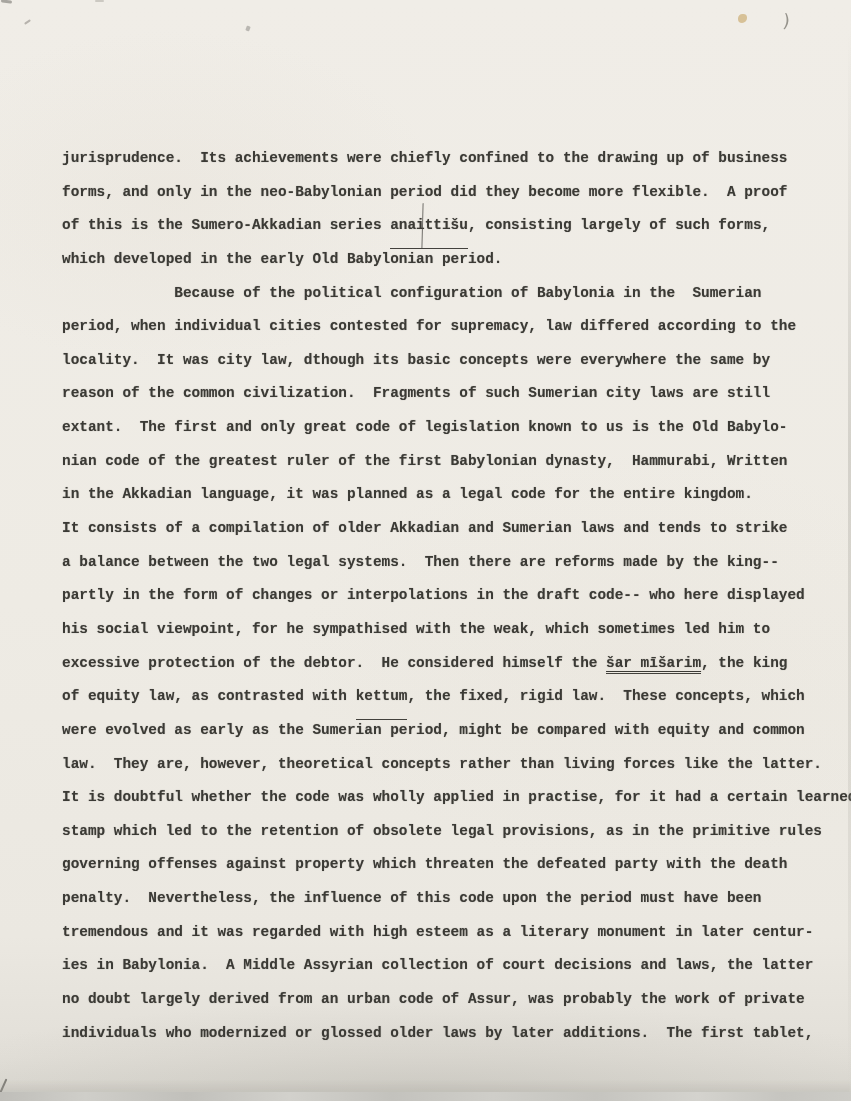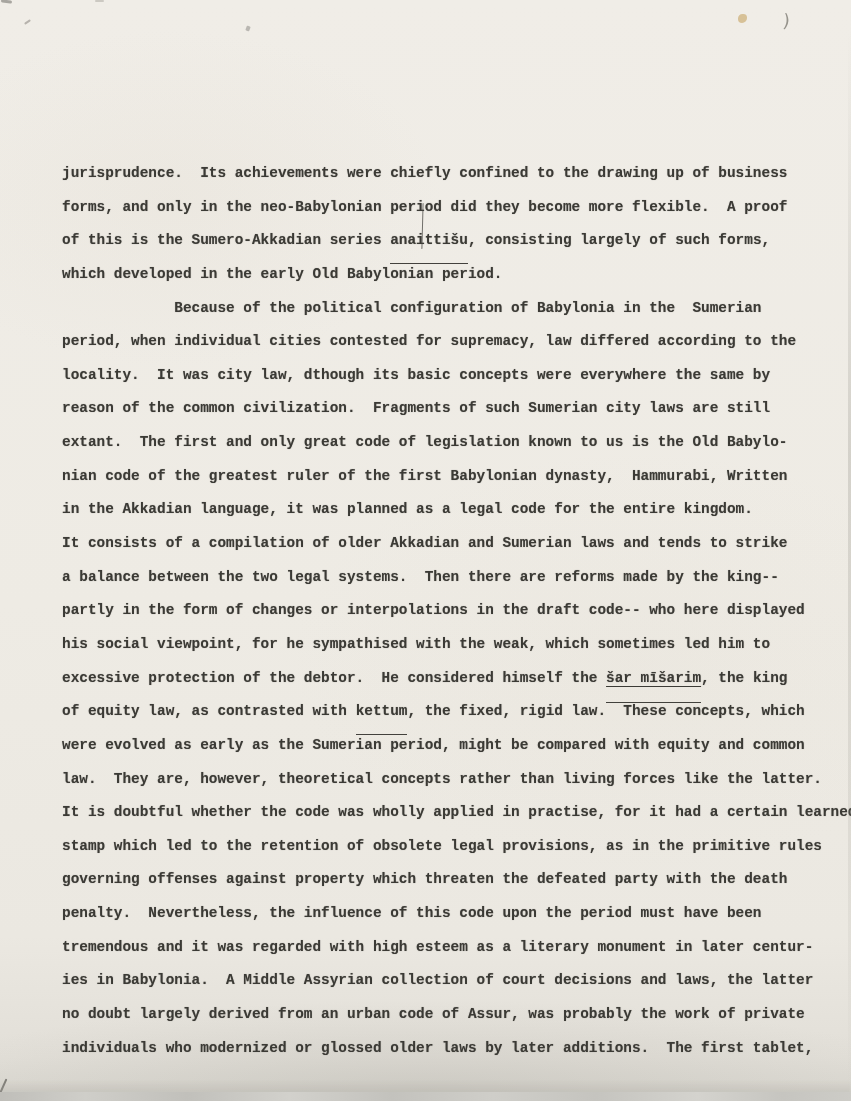--- a/index.html
+++ b/index.html
@@ -10,39 +10,39 @@
   }
   .page{
     position:absolute;inset:0;
     background:
       radial-gradient(ellipse 420px 260px at 20% 18%, rgba(214,205,190,0.14), transparent 65%),
       radial-gradient(ellipse 500px 300px at 75% 60%, rgba(216,208,194,0.10), transparent 70%),
       radial-gradient(ellipse 700px 120px at 50% 99%, rgba(160,158,150,0.25), transparent 75%),
       linear-gradient(#f0ede7 0%, #eeebe4 55%, #ebe8e1 85%, #e2dfd8 96%, #d8d6cf 100%);
   }
   .textblock{
-    position:absolute;left:62px;top:157px;width:789px;
+    position:absolute;left:62px;top:142px;width:789px;
     font:bold 14.4px "Liberation Mono",monospace;
     line-height:33.65px;
     color:#3b3a35;
     white-space:pre;
     text-shadow:0 0 1px rgba(59,58,53,0.45);
     letter-spacing:0;
   }
   .line{height:33.65px;}
   .u{
     border-bottom:1.6px solid rgba(48,47,42,0.9);
     padding-bottom:15px;
   }
   .uu{
     border-bottom:1.6px solid rgba(48,47,42,0.9);
     text-decoration:underline;
     text-decoration-thickness:1.4px;
     text-underline-offset:3.5px;
-    padding-bottom:16px;
+    padding-bottom:2px;
   }
   
   .pencil-vline{
     position:absolute;left:422px;top:203px;width:1.4px;height:46px;
     background:rgba(70,68,64,0.75);transform:rotate(1.5deg);border-radius:1px;
   }
   .tl-corner-dash{
     position:absolute;left:1px;top:0;width:11px;height:3px;
     background:rgba(110,108,102,0.55);transform:rotate(8deg);border-radius:2px;
   }

